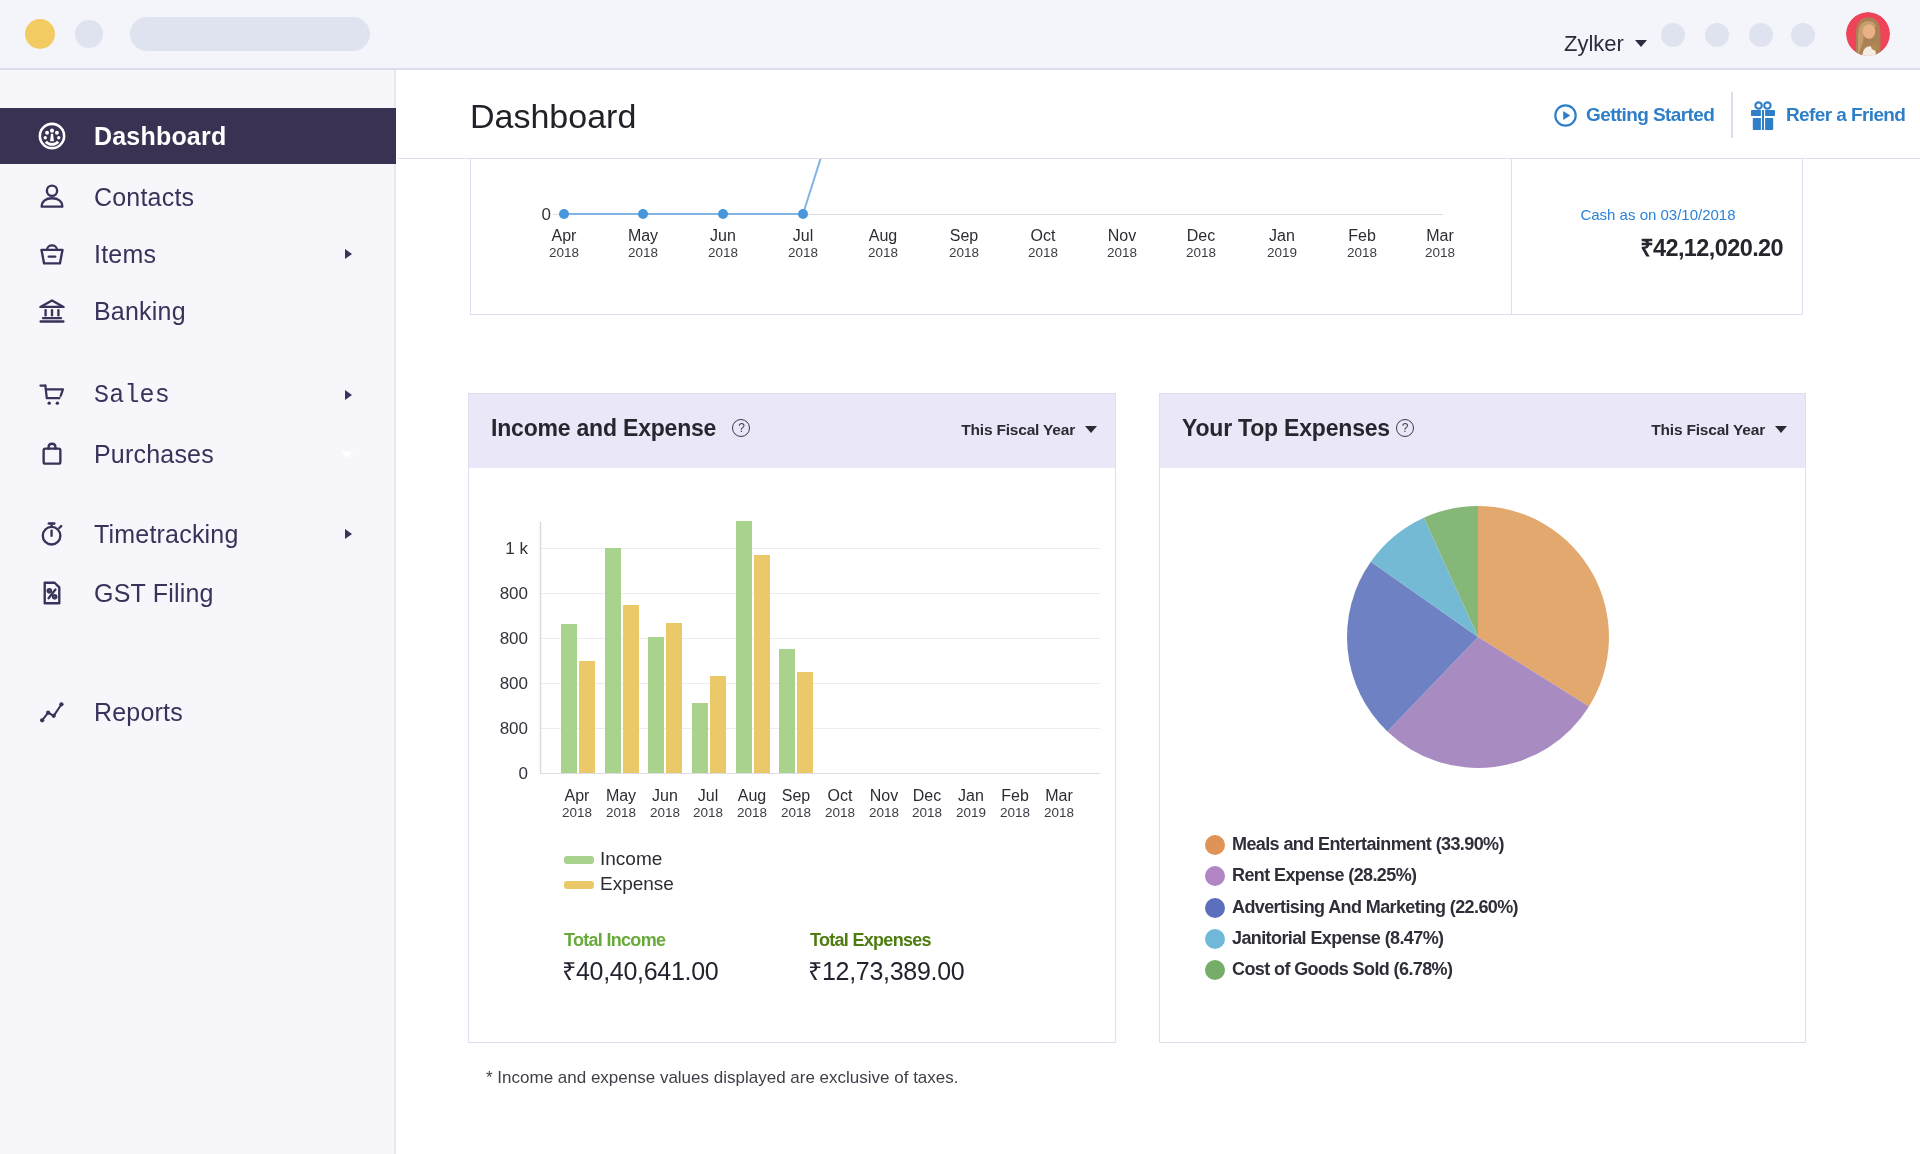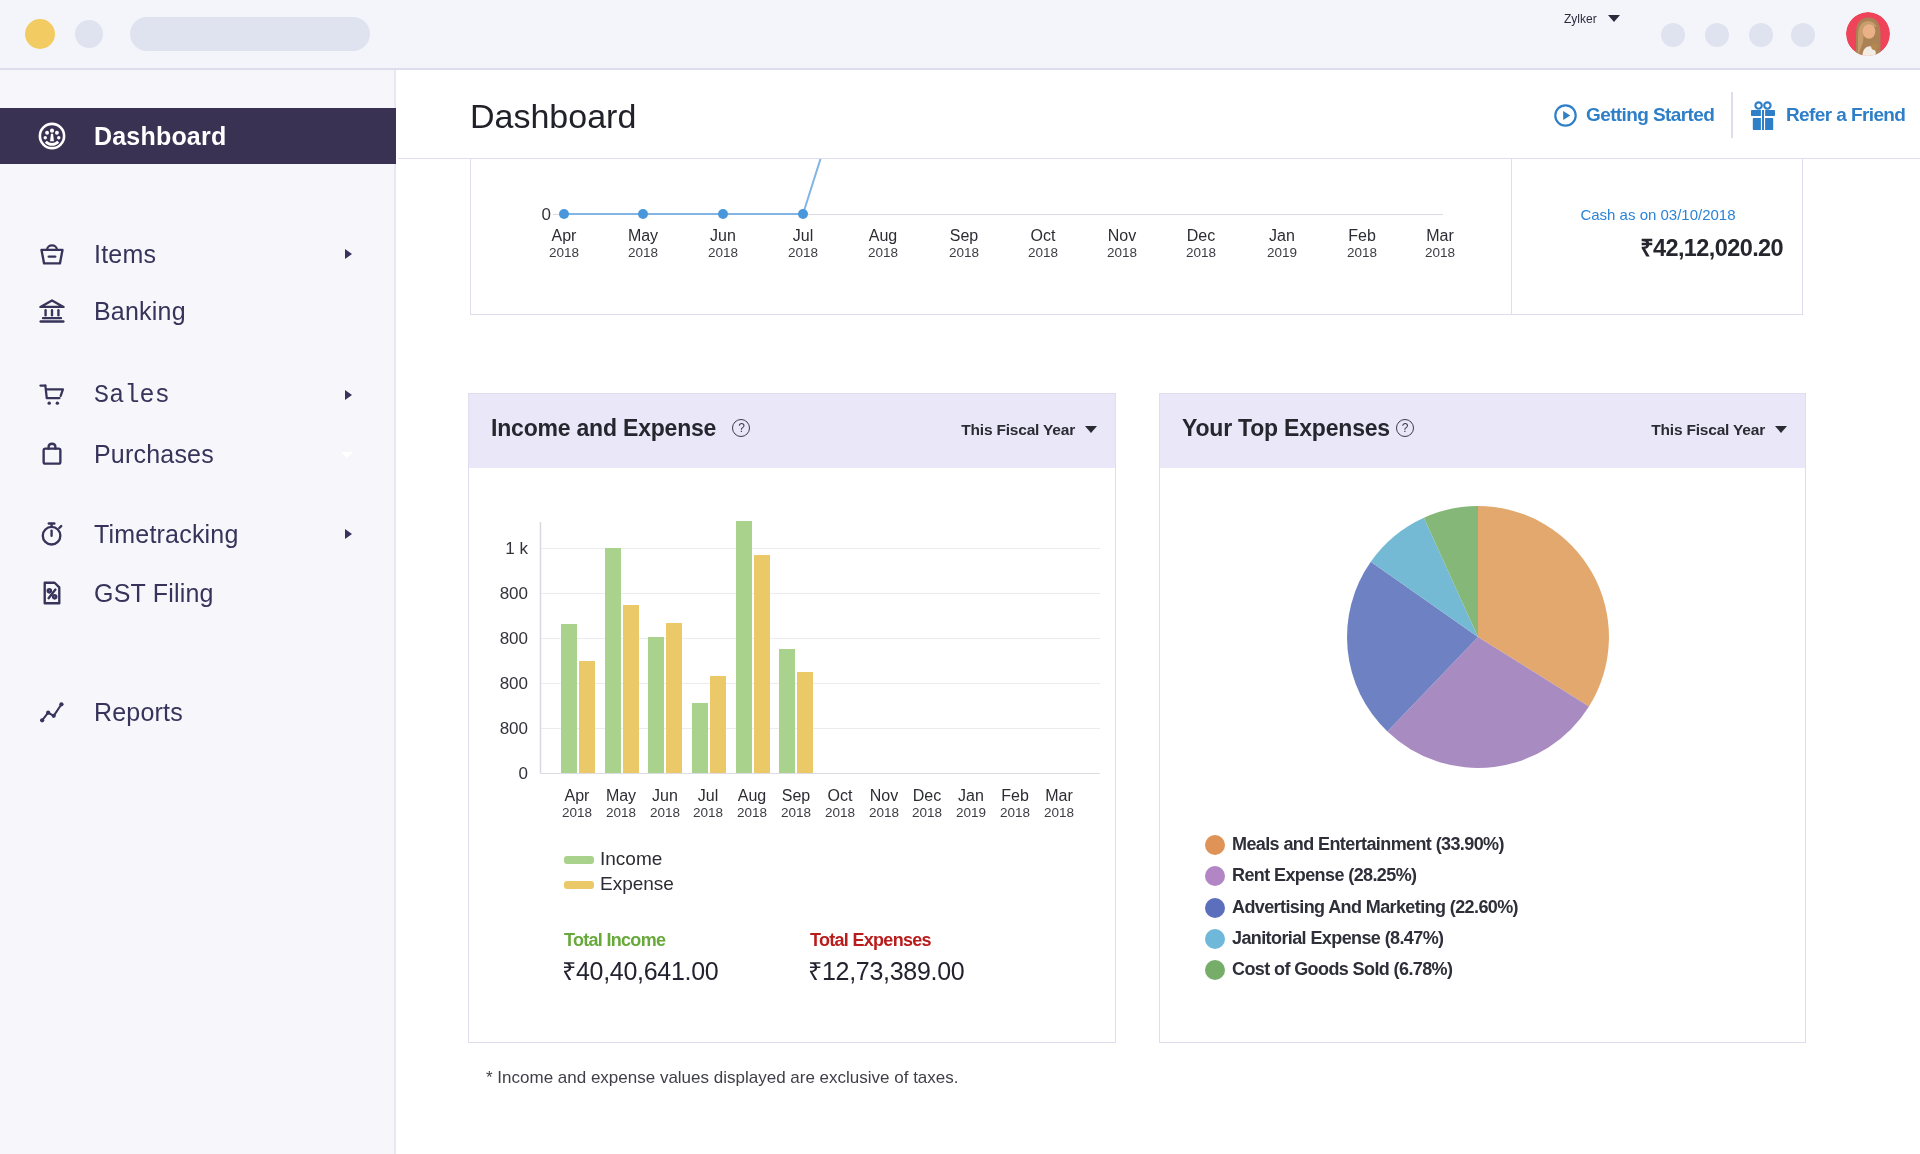--- a/index.html
+++ b/index.html
@@ -4,21 +4,21 @@
 <style>
 * { margin:0; padding:0; box-sizing:border-box; }
 html,body { width:1920px; height:1154px; }
 body { font-family:"Liberation Sans", sans-serif; background:#fff; position:relative; overflow:hidden; }
 .abs { position:absolute; }
 
 
 #topbar { position:absolute; left:0; top:0; width:1920px; height:70px; background:#f4f5fa; border-bottom:2px solid #dcdeee; }
 .circ { position:absolute; border-radius:50%; background:#dfe3f0; }
 #pill { position:absolute; left:130px; top:17px; width:240px; height:34px; border-radius:17px; background:#dfe3f0; }
-#zylker { position:absolute; left:1564px; top:12px; font-size:12px; color:#2b2b3e; font-weight:400; }
+#zylker { position:absolute; left:1564px; top:31px; font-size:22px; color:#2b2b3e; font-weight:400; }
 #zylker .car { display:inline-block; width:0; height:0; border-left:6px solid transparent; border-right:6px solid transparent; border-top:7px solid #2b2b3e; margin-left:11px; vertical-align:middle; margin-top:-3px; }
 
 
 #sidebar { position:absolute; left:0; top:70px; width:396px; height:1084px; background:#f7f7fb; border-right:2px solid #e8e8f2; }
 .mi { position:absolute; left:0; width:396px; height:56px; display:flex; align-items:center; }
 .mi .ic { position:absolute; left:37px; width:30px; height:30px; }
 .mi .lb { position:absolute; left:94px; font-size:25px; color:#37335a; letter-spacing:.2px; }
 .mi .arrow { position:absolute; left:345px; top:50%; margin-top:-5px; width:0; height:0; border-top:5px solid transparent; border-bottom:5px solid transparent; border-left:7px solid #37335a; }
 .mi.active { background:#3a3253; }
 .mi.active .lb { color:#fff; font-weight:700; }
@@ -95,20 +95,27 @@
           <circle cx="18.6" cy="11.0" r="1.8"></circle>
         <circle cx="7.7" cy="15.6" r="1.6"></circle>
           <circle cx="20.3" cy="15.6" r="1.6"></circle>
         <circle cx="14" cy="9.0" r="1.9"></circle>
         <path d="M13.0,12.0 L15.0,12.0 L15.8,18.8 L12.2,18.8 Z"></path>
       </g>
       <path d="M8.2,19.4 A8,8 0 0 0 19.8,19.4" fill="none" stroke="#ffffff" stroke-width="2.6"></path>
     </svg>
     <div class="lb">Dashboard</div>
   </div>
+  <div class="mi" style="top:99px;">
+    <svg class="ic" viewBox="0 0 28 28" fill="none" stroke="#37335a" stroke-width="2.2" stroke-linecap="round" stroke-linejoin="round">
+      <circle cx="14" cy="8.2" r="4.8"></circle>
+      <path d="M4.4,23 C4.4,17.8 8.4,15.2 14,15.2 C19.6,15.2 23.6,17.8 23.6,23 Z"></path>
+    </svg>
+    <div class="lb">Contacts</div>
+  </div>
   <div class="mi" style="top:156px;">
     <svg class="ic" viewBox="0 0 28 28" fill="none" stroke="#37335a" stroke-width="2.2" stroke-linecap="round" stroke-linejoin="round">
       <path d="M9.4,10.2 C9.4,4.6 18.6,4.6 18.6,10.2"></path>
       <path d="M4.2,10.2 L23.8,10.2 L21.4,22.8 L6.6,22.8 Z"></path>
       <path d="M11,16.4 L17,16.4"></path>
     </svg>
     <div class="lb">Items</div>
     <div class="arrow"></div>
   </div>
   <div class="mi" style="top:213px;">
@@ -306,21 +313,21 @@
         <text x="546" y="349">2018</text>
         <text x="590" y="349">2018</text>
     </g>
   </svg>
   <div class="sw" style="top:462px; background:#a9d28c;"></div>
   <div class="lgt" style="top:454px;text-align:center;">Income</div>
   <div class="sw" style="top:487px; background:#ecc968;"></div>
   <div class="lgt" style="top:479px;">Expense</div>
   <div class="tlabel" style="left:95px; top:536px; color:#68a93b;text-align:right;">Total Income</div>
   <div class="tval" style="left:93px; top:559px;">₹40,40,641.00</div>
-  <div class="tlabel" style="left:341px; top:536px; color:#b91c1c;">Total Expenses</div>
+  <div class="tlabel" style="left:341px; top:536px; color:#4d7c0f;">Total Expenses</div>
   <div class="tval" style="left:339px; top:559px;">₹12,73,389.00</div>
 </div>
 
 <div class="card" style="left:1159px; width:647px;">
   <div class="cardhead">
     <div class="ctitle">Your Top Expenses<span class="qmark" style="margin-left:6px;">?</span></div>
     <div class="fiscal">This Fiscal Year<span class="car"></span></div>
   </div>
   <svg style="position:absolute; left:0; top:74px;" width="647" height="420" viewBox="0 0 647 420">
     <path d="M318,169 L318.0,38.0 A131,131 0 0 1 429.0,238.5 Z" fill="#e2a86e"></path>

